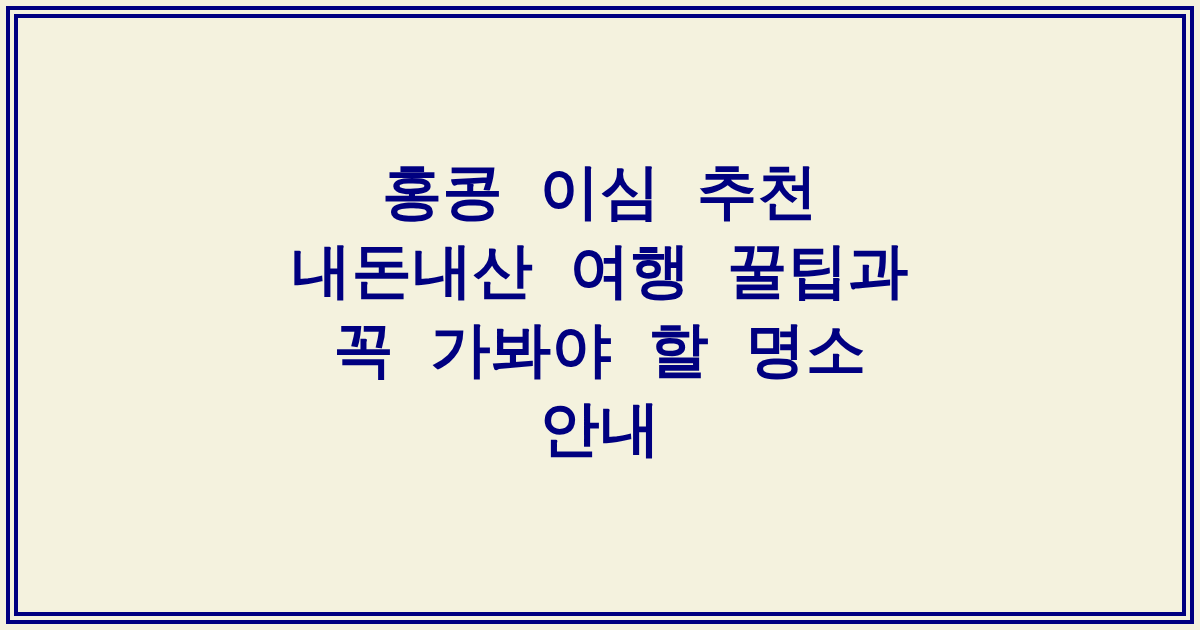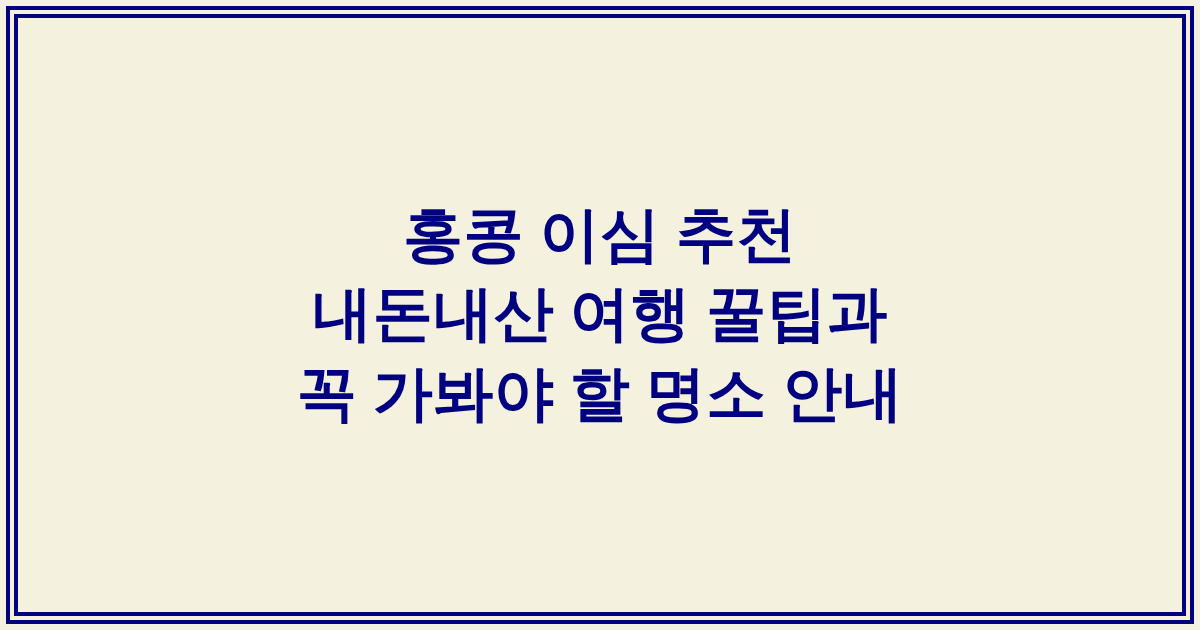--- a/index.html
+++ b/index.html
@@ -56,21 +56,21 @@
     align-items: center;
     justify-content: center;
     box-sizing: border-box;
     padding: 0 40px;
   }
 
   .title {
     width: 640px;
     margin: 0;
     color: #000080;
-    font-family: Liberation Serif, serif;
+    font-family: Liberation Mono, monospace;
     font-size: 60px;
     font-weight: 700;
     line-height: 1.32;
     letter-spacing: 0.5px;
     text-align: center;
     word-break: keep-all;
     white-space: pre-wrap;
   }
 </style>
 </head>

